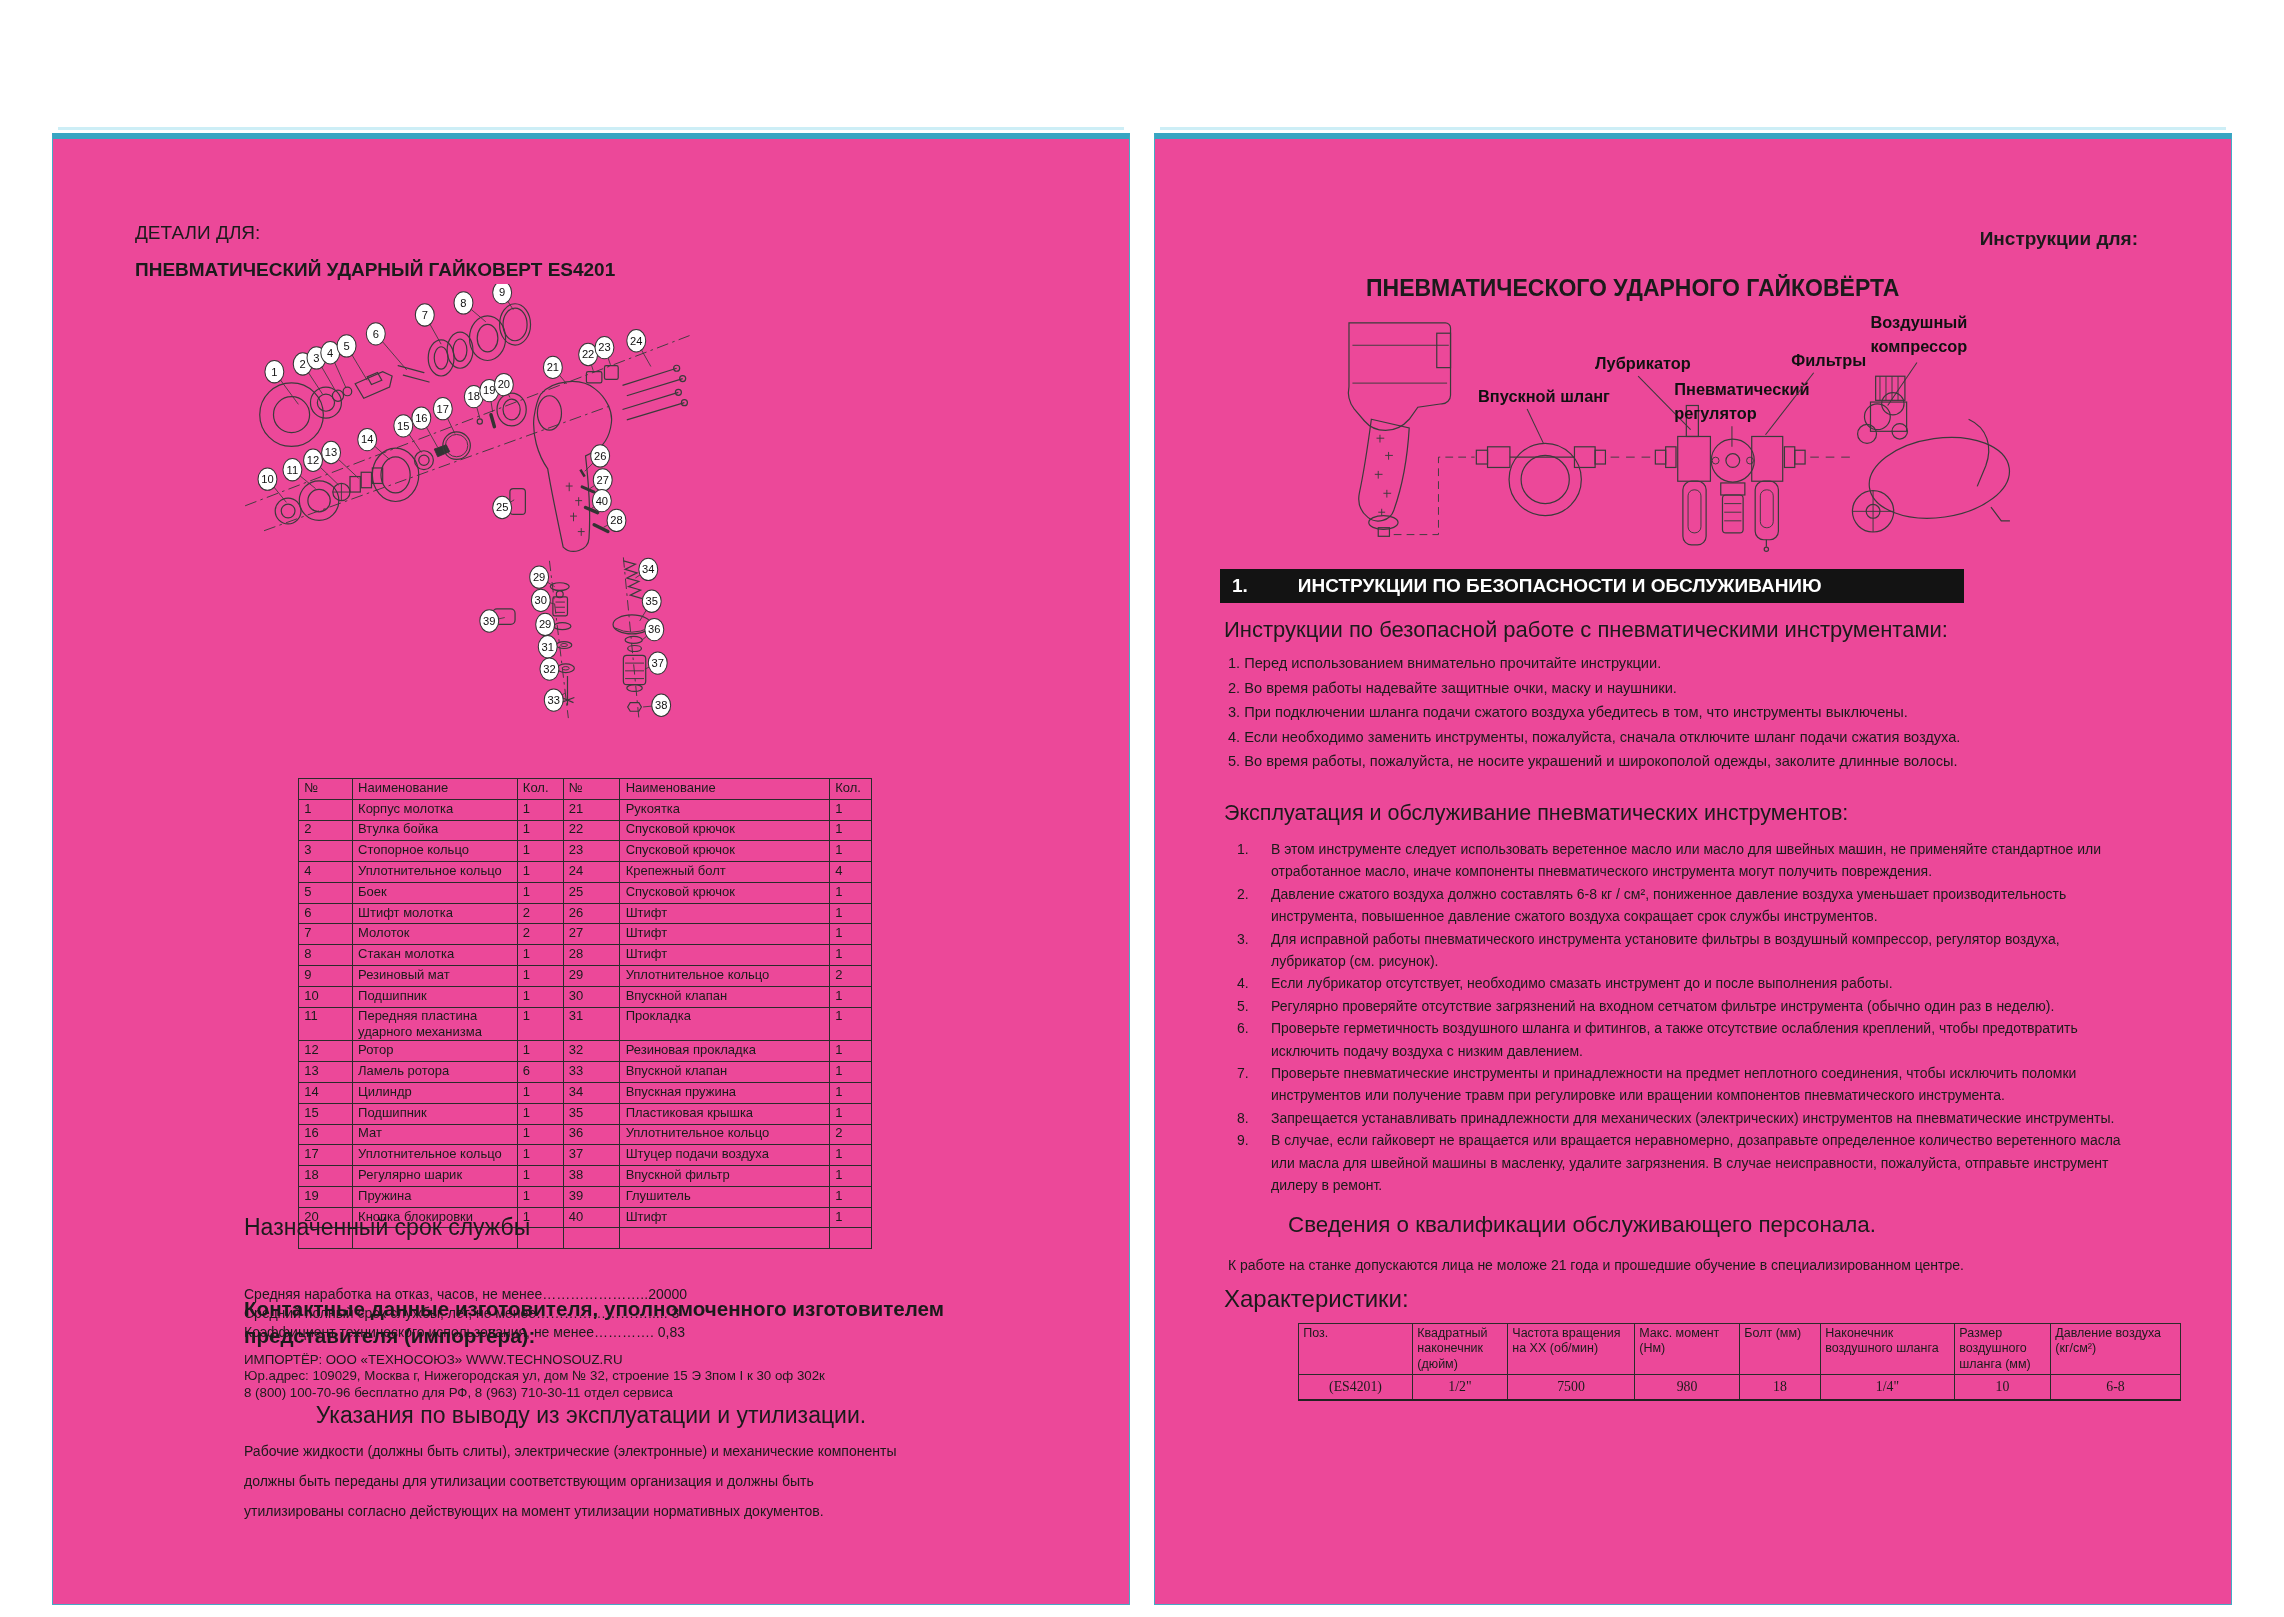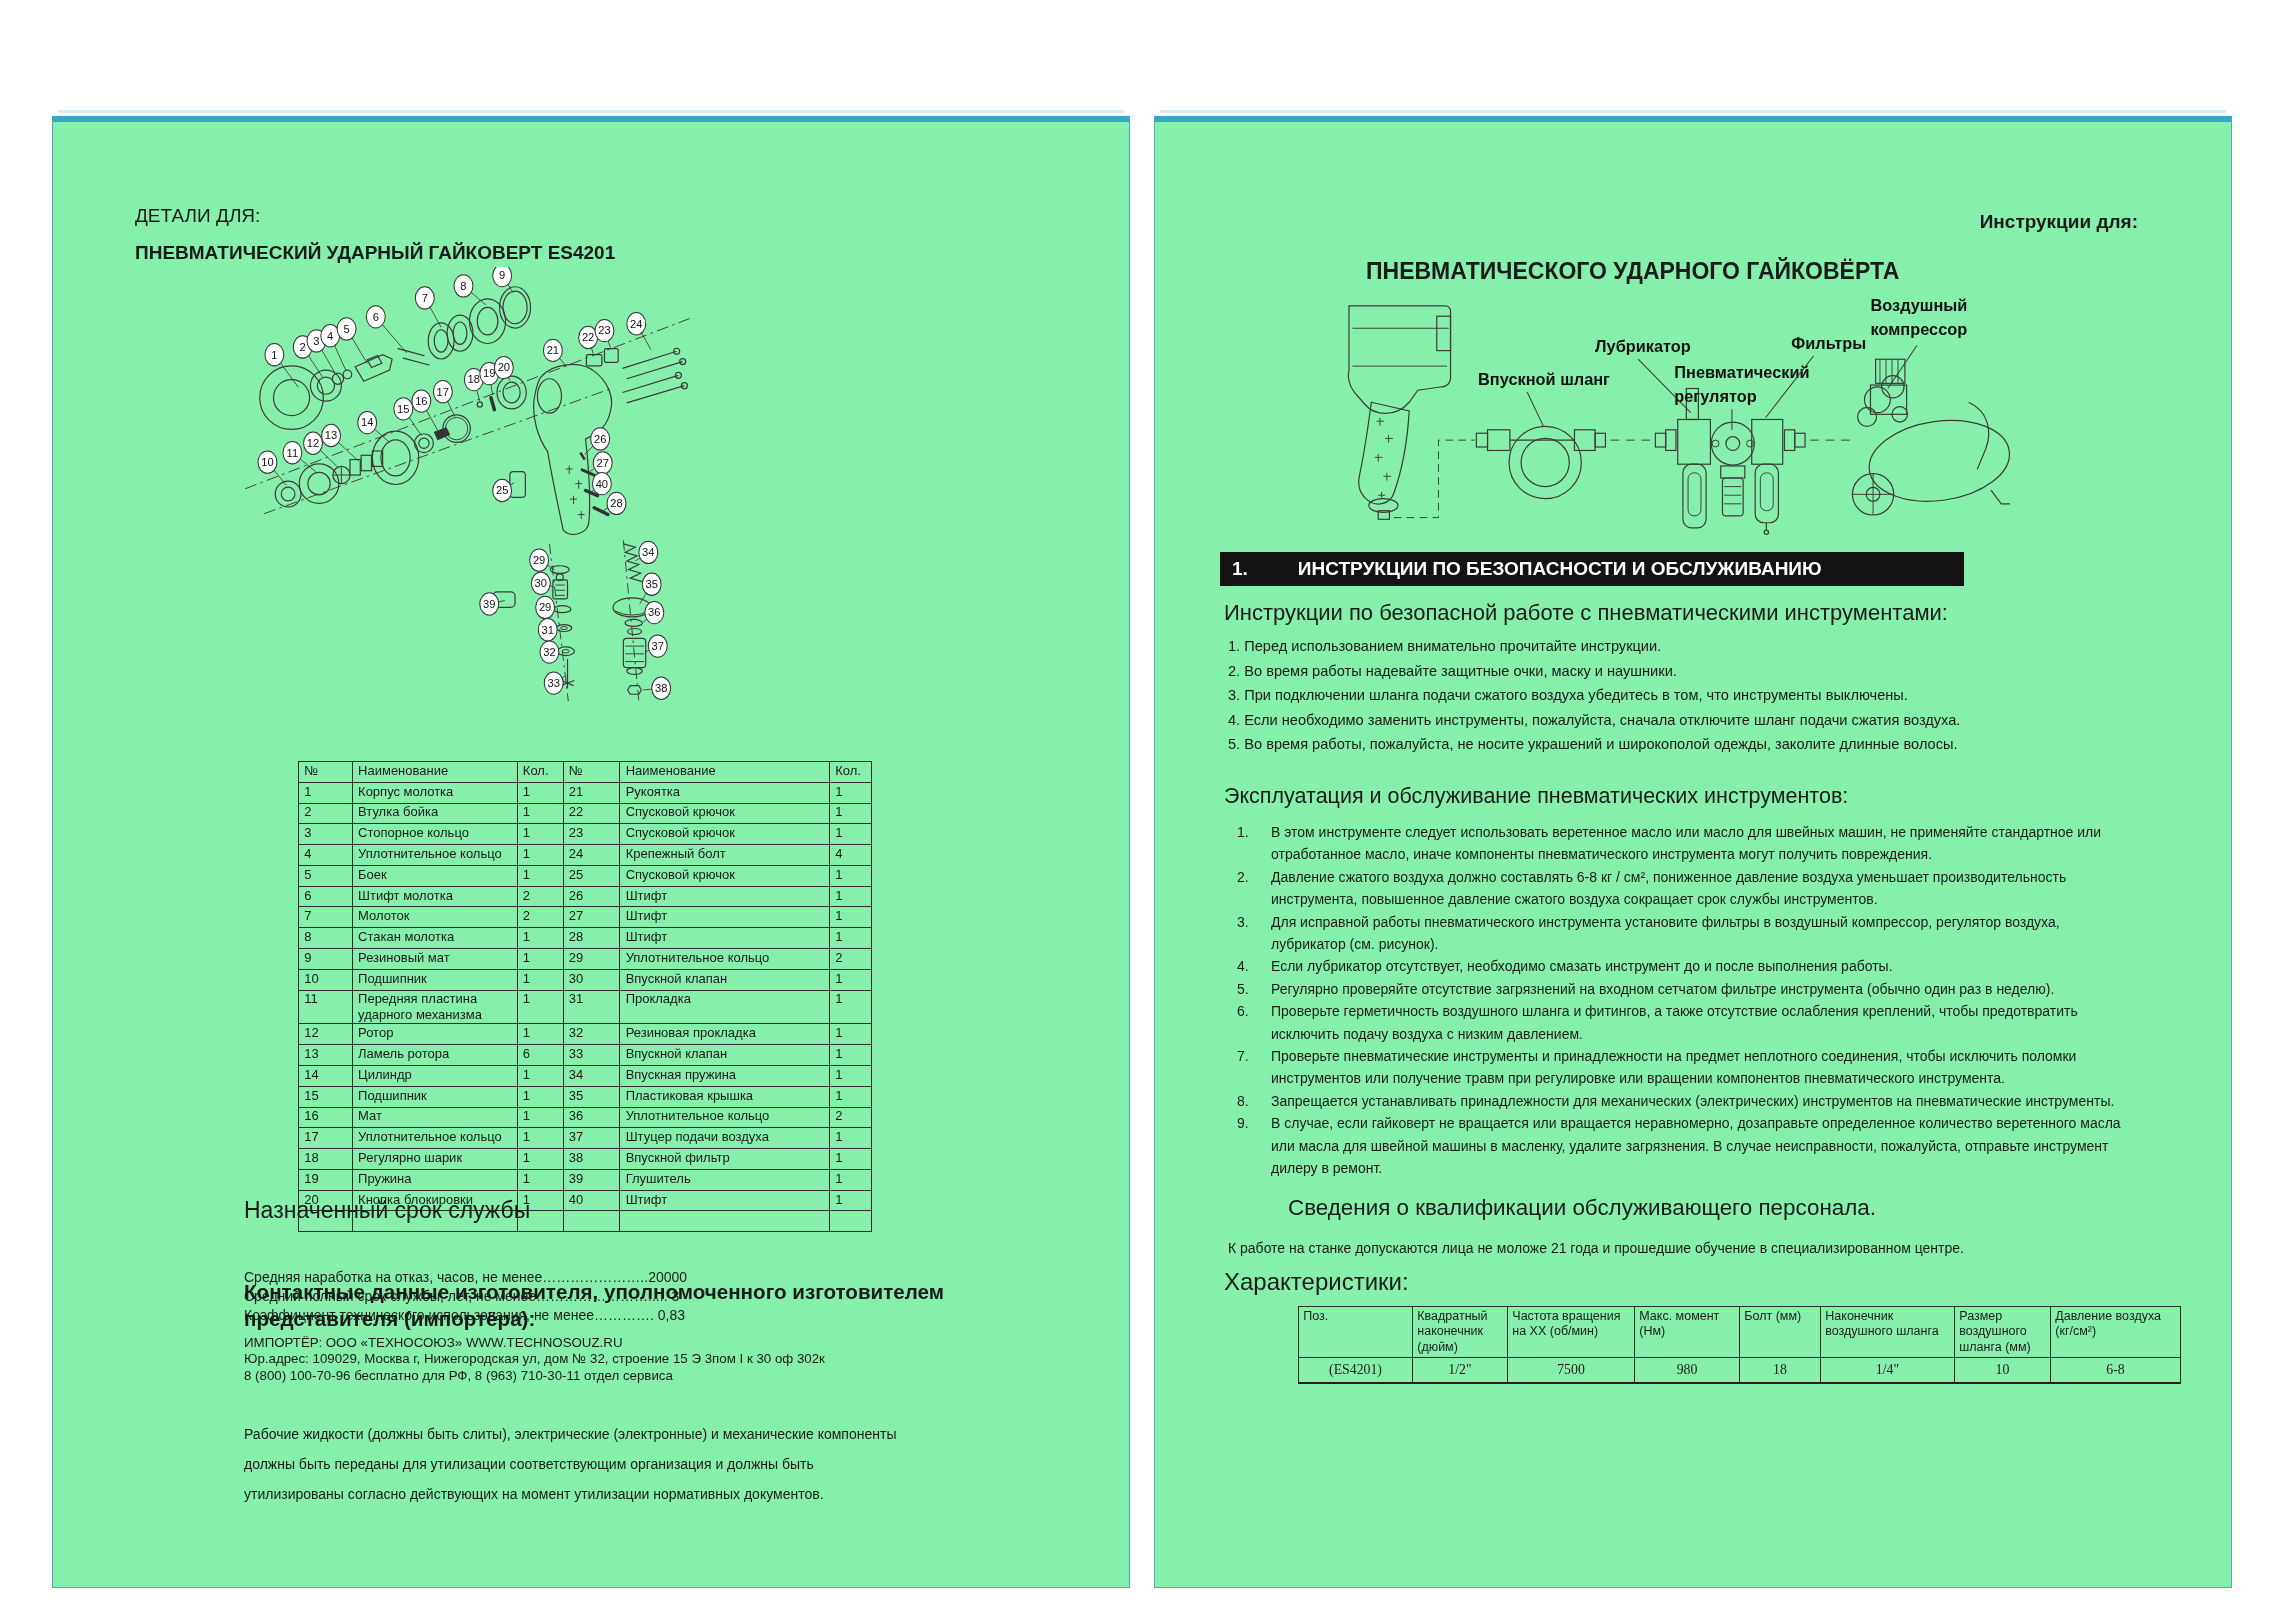--- a/index.html
+++ b/index.html
@@ -1,18 +1,18 @@
 <!DOCTYPE html>
 <html style="font-size:13.8px"><head>
 <meta charset="utf-8">
 <style>
   html,body{margin:0;padding:0;}
   body{width:2284px;height:1617px;background:#ffffff;position:relative;
        font-family:"Liberation Sans",sans-serif;color:#1b1b1b;}
-  .page{position:absolute;top:116px;width:1076px;height:1465px;background:#86efac;
+  .page{position:absolute;top:133px;width:1076px;height:1465px;background:#ec4899;
         border:1.7px solid #45abc6;border-top:6px solid #38a5c2;}
   .page::before{content:"";position:absolute;left:5.2px;right:5.2px;top:-12px;height:2.6px;background:#cdeef6;}
   #page1{left:52px;}
   #page2{left:1154px;}
   .abs{position:absolute;}
 
   
   .p1-kicker{left:82px;top:83px;font-size:19px;}
   .p1-title{left:82px;top:120px;font-size:19px;font-weight:bold;}
   #exploded{left:185px;top:145px;}
@@ -493,20 +493,21 @@
       <div>Средняя наработка на отказ, часов, не менее…………………..20000</div>
       <div>Средний полный срок службы, лет, не менее……………………..... 3</div>
       <div>Коэффициент технического использования, не менее…………. 0,83</div>
     </div>
   <div class="abs contacts-title">Контактные данные изготовителя, уполномоченного изготовителем представителя (импортёра):</div>
   <div class="abs contacts-lines" id="contacts-lines">
       <div>ИМПОРТЁР: ООО «ТЕХНОСОЮЗ» WWW.TECHNOSOUZ.RU</div>
       <div>Юр.адрес: 109029, Москва г, Нижегородская ул, дом № 32, строение 15 Э 3пом I к 30 оф 302к</div>
       <div>8 (800) 100-70-96    бесплатно для РФ, 8 (963) 710-30-11    отдел сервиса</div>
     </div>
+  <div class="abs disposal-title">Указания по выводу из эксплуатации и утилизации.</div>
   <div class="abs disposal-lines" id="disposal-lines">
       <div>Рабочие жидкости (должны быть слиты), электрические (электронные) и механические компоненты</div>
       <div>должны быть переданы для утилизации соответствующим организация и должны быть</div>
       <div>утилизированы согласно действующих на момент утилизации нормативных документов.</div>
     </div>
 </div>
 
 <div class="page" id="page2">
   <div class="abs p2-kicker">Инструкции для:</div>
   <div class="abs p2-title">ПНЕВМАТИЧЕСКОГО УДАРНОГО ГАЙКОВЁРТА</div>

